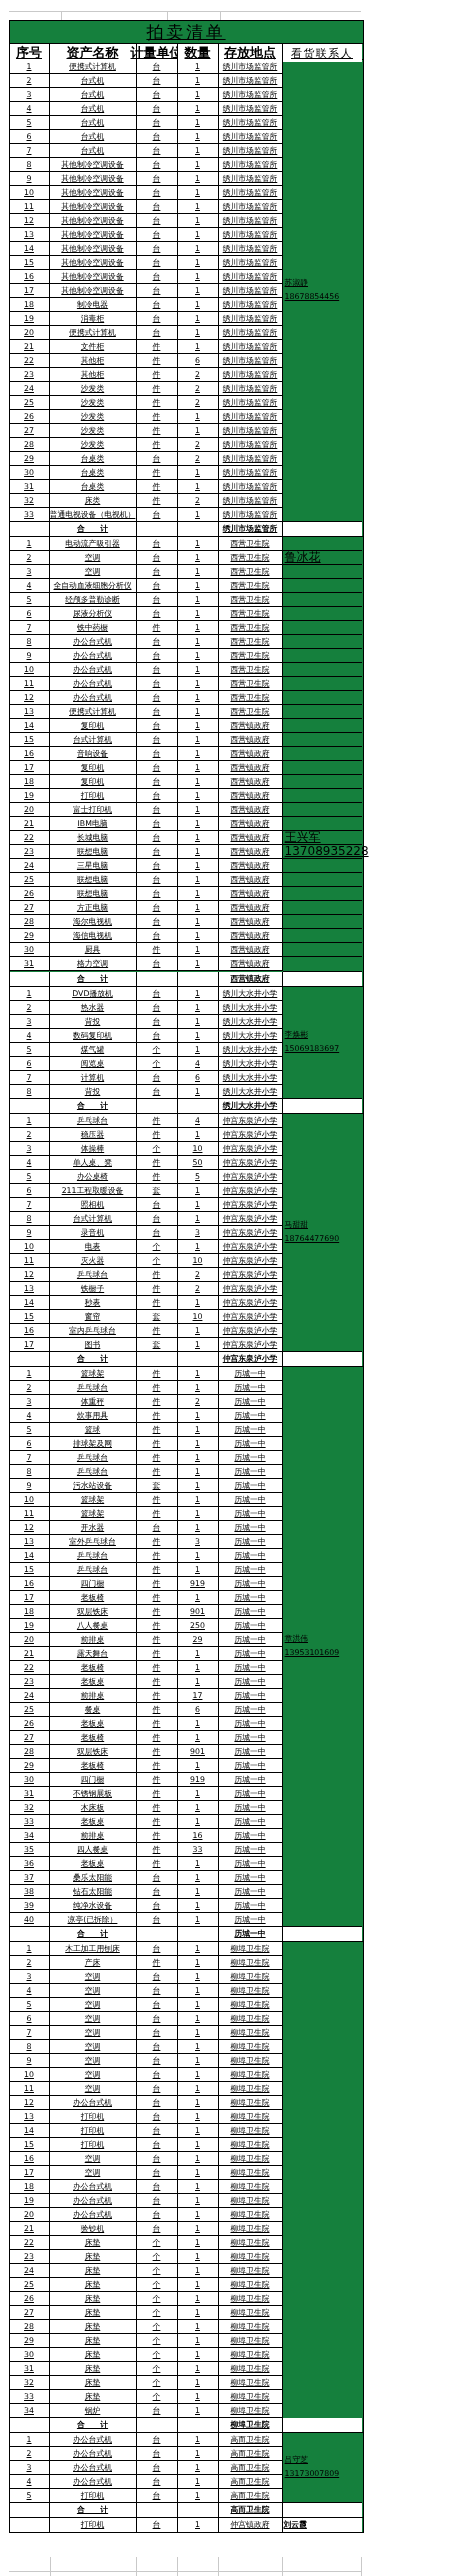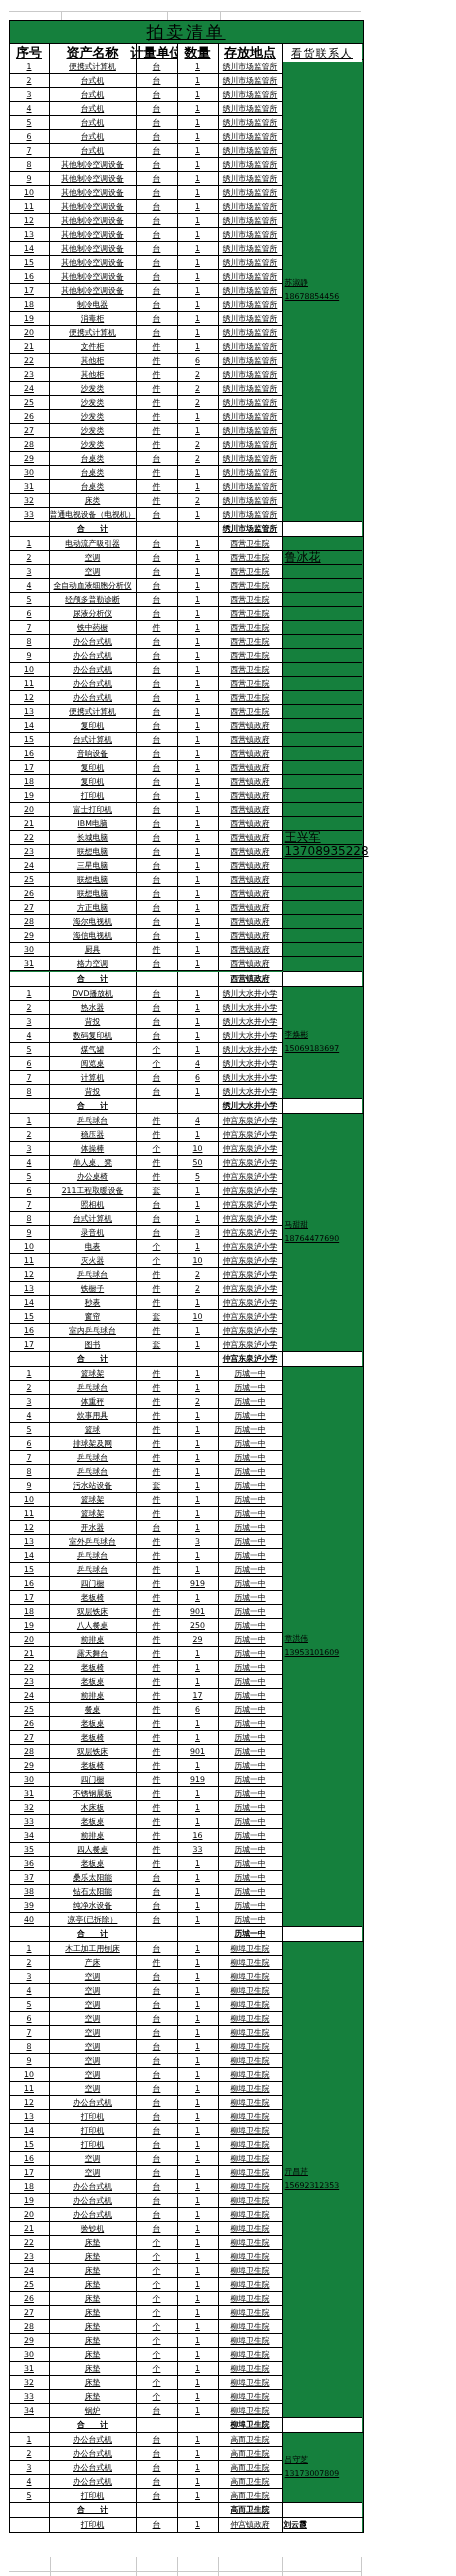--- a/index.html
+++ b/index.html
@@ -1330,26 +1330,20 @@
                 <div class="c ">柳埠卫生院</div>
               </div>
               <div class="row">
                 <div class="c ">34</div>
                 <div class="c ">锅炉</div>
                 <div class="c ">台</div>
                 <div class="c ">1</div>
                 <div class="c ">柳埠卫生院</div>
               </div>
             </div>
-            <div class="contact-block">
-              <div class="contact-merged">
-                <div>亓昌芹</div>
-                <div>15692312353</div>
-              </div>
-            </div>
           </div>
           <div class="total-row">
             <div class="c "></div>
             <div class="c spc">合　　计</div>
             <div class="c "></div>
             <div class="c "></div>
             <div class="c ">柳埠卫生院</div>
             <div class="c no-r"></div>
           </div>
         </div>

